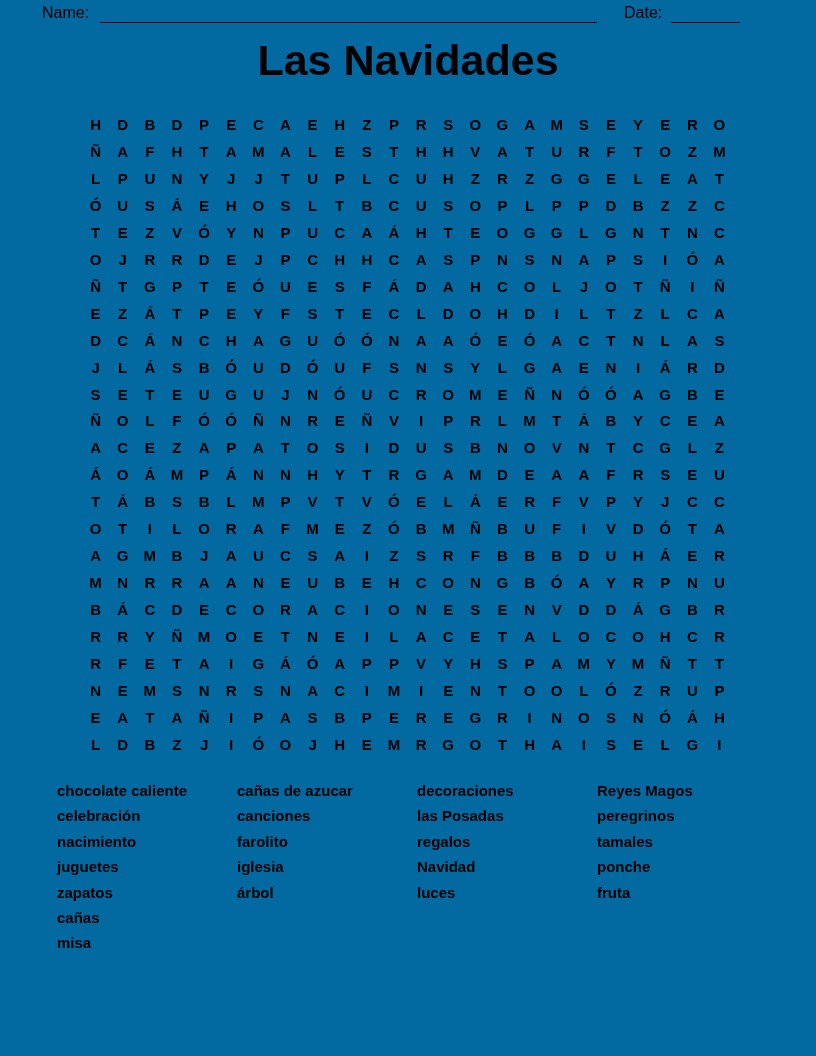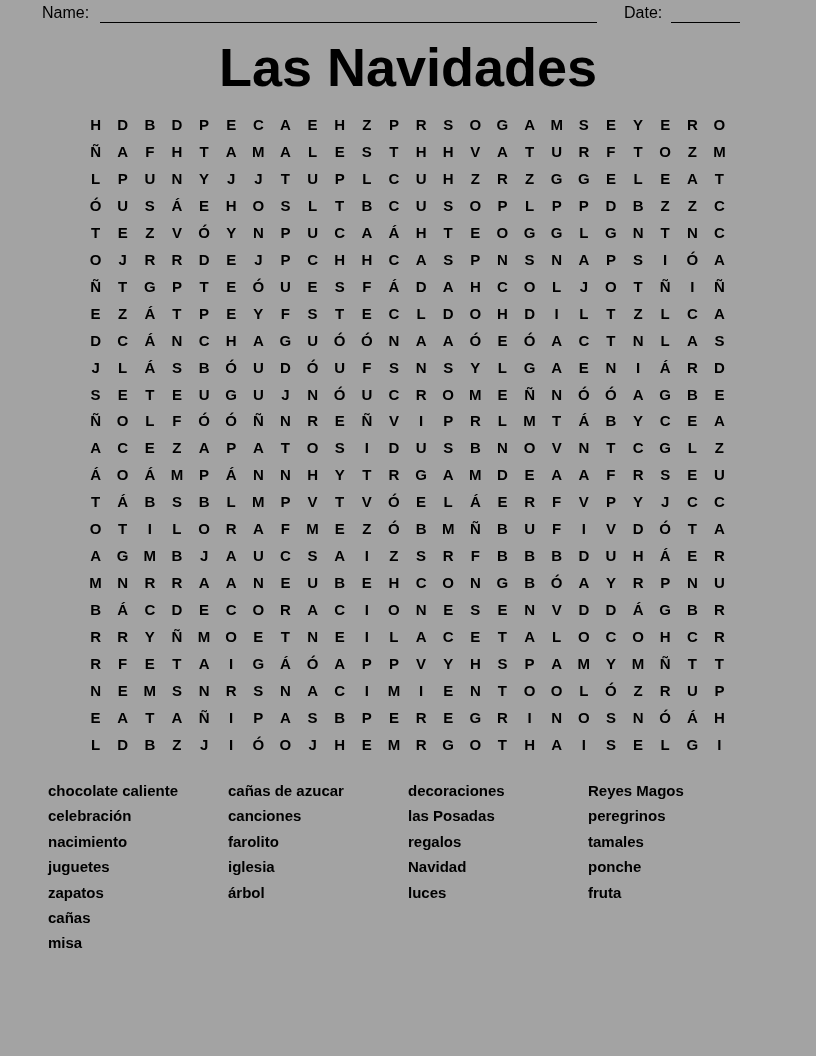--- a/index.html
+++ b/index.html
@@ -4,21 +4,21 @@
 <style>
   html, body {
     margin: 0;
     padding: 0;
     background: #ffffff;
   }
   .page {
     position: relative;
     width: 816px;
     height: 1056px;
-    background: #a3a3a3;
+    background: #0369a1;
     font-family: "Liberation Sans", sans-serif;
     color: #000000;
     overflow: hidden;
   }
   
   .hdr-label {
     position: absolute;
     top: 4px;
     font-size: 16px;
     font-weight: 400;
@@ -34,21 +34,21 @@
   }
   .name-line { left: 100px; width: 497px; }
   .date-line { left: 671px; width: 69px; }
   
   .title {
     position: absolute;
     top: 36px;
     left: 0;
     width: 100%;
     text-align: center;
-    font-size: 54px;
+    font-size: 43px;
     font-weight: 700;
     letter-spacing: 0px;
     color: #000;
   }
   
   .ws-grid {
     position: absolute;
     left: 82px;
     top: 112px;
     width: 651px;
@@ -77,20 +77,21 @@
   .word-col {
     width: 180px;
     flex: 0 0 180px;
   }
   .word {
     font-size: 15px;
     font-weight: 700;
     line-height: 25.4px;
     white-space: nowrap;
     color: #000;
+    margin-left: 9px;
   }
 </style>
 </head>
 <body>
 
 <div class="page">
 
   <span class="hdr-label name-label">Name:</span>
   <span class="hdr-line name-line"></span>
 

